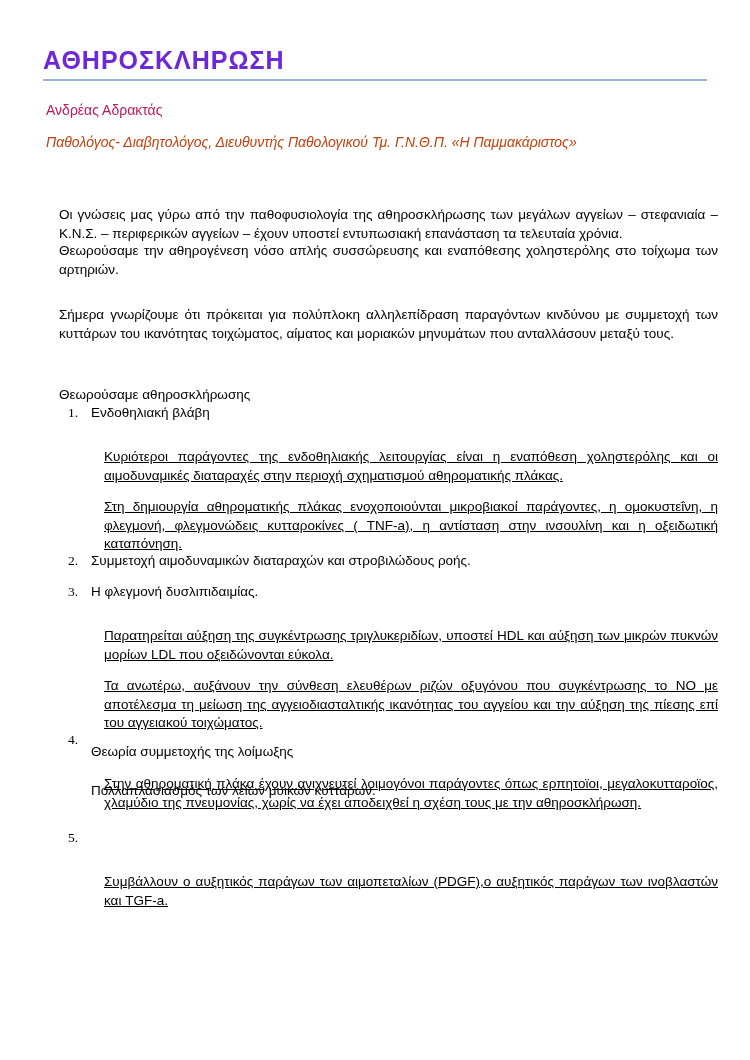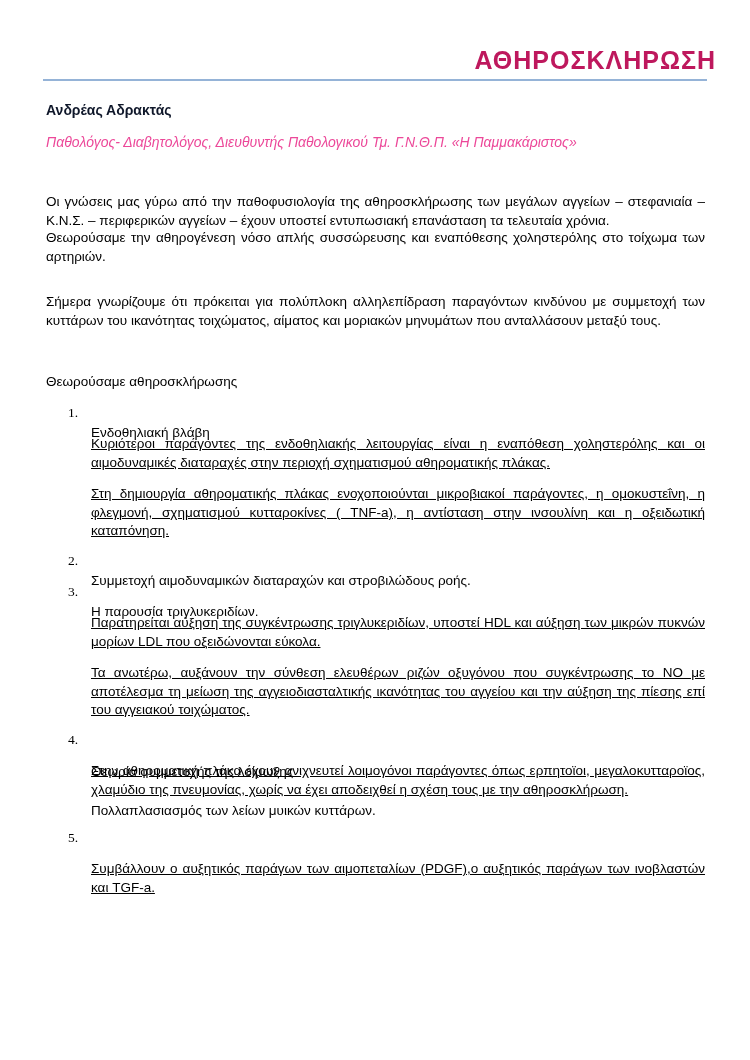--- a/index.html
+++ b/index.html
@@ -1,69 +1,69 @@
 <!DOCTYPE html>
 <html><head>
   <meta charset="utf-8">
   <style>
     html, body { margin: 0; padding: 0; background: #ffffff; }
     body {
       width: 750px; height: 1060px; position: relative; overflow: hidden;
       font-family: "Liberation Sans", sans-serif; color: #000;
     }
     .title {
-      position: absolute; left: 52px; top: 44px; width: 664px;
-      text-align: right; font-size: 25px; font-weight: bold;
-      color: #be185d; letter-spacing: 1px; margin: 0; line-height: 32px;
+      position: absolute; left: 43px; top: 44px; width: 664px;
+      text-align: left; font-size: 25px; font-weight: bold;
+      color: #6d28d9; letter-spacing: 1px; margin: 0; line-height: 32px;
     }
     .rule {
       position: absolute; left: 43px; top: 79px; width: 664px; height: 0;
       border-top: 2px solid #95B3D7;
     }
     .author {
-      position: absolute; left: 46px; top: 101px; font-size: 14px; font-weight: bold;
-      color: #0f172a; line-height: 18px;
+      position: absolute; left: 46px; top: 101px; font-size: 14px; font-weight: normal;
+      color: #be185d; line-height: 18px;
     }
     .affil {
       position: absolute; left: 46px; top: 133px; font-size: 14px; font-style: italic;
-      color: #ec4899; line-height: 18px;
+      color: #c2410c; line-height: 18px;
     }
     .p {
       position: absolute; font-size: 13.5px; line-height: 18.5px; text-align: justify;
-      text-align-last: left; margin: 0;
+      text-align-last: left; margin: 13px;
     }
     .intro { left: 46px; width: 659px; }
     .num { position: absolute; font-size: 13.5px; line-height: 18.5px; font-family: "Liberation Serif", serif; }
-    .item-title { position: absolute; left: 91px; font-size: 13.5px; line-height: 18.5px; margin-top: 20px; }
+    .item-title { position: absolute; left: 91px; font-size: 13.5px; line-height: 18.5px; }
     .sub { left: 91px; width: 614px; text-decoration: underline; }
   </style>
 </head>
 <body>
 
 <h1 class="title">ΑΘΗΡΟΣΚΛΗΡΩΣΗ</h1>
 <div class="rule"></div>
 <div class="author">Ανδρέας Αδρακτάς</div>
 <div class="affil">Παθολόγος- Διαβητολόγος, Διευθυντής Παθολογικού Τμ. Γ.Ν.Θ.Π. «Η Παμμακάριστος»</div>
 
 <p class="p intro" style="top:193px">Οι γνώσεις μας γύρω από την παθοφυσιολογία της αθηροσκλήρωσης των μεγάλων αγγείων – στεφανιαία – Κ.Ν.Σ. – περιφερικών αγγείων – έχουν υποστεί εντυπωσιακή επανάσταση τα τελευταία χρόνια.</p>
 <p class="p intro" style="top:229px">Θεωρούσαμε την αθηρογένεση νόσο απλής συσσώρευσης και εναπόθεσης χοληστερόλης στο τοίχωμα των αρτηριών.</p>
 <p class="p intro" style="top:293px">Σήμερα γνωρίζουμε ότι πρόκειται για πολύπλοκη αλληλεπίδραση παραγόντων κινδύνου με συμμετοχή των κυττάρων του ικανότητας τοιχώματος, αίματος και μοριακών μηνυμάτων που ανταλλάσουν μεταξύ τους.</p>
 
 <div class="p" style="left:46px; top:373px">Θεωρούσαμε αθηροσκλήρωσης</div>
 
 <div class="num" style="left:68px; top:404px">1.</div>
 <div class="item-title" style="top:404px">Ενδοθηλιακή βλάβη</div>
 <p class="p sub" style="top:435px">Κυριότεροι παράγοντες της ενδοθηλιακής λειτουργίας είναι η εναπόθεση χοληστερόλης και οι αιμοδυναμικές διαταραχές στην περιοχή σχηματισμού αθηροματικής πλάκας.</p>
-<p class="p sub" style="top:485px">Στη δημιουργία αθηροματικής πλάκας ενοχοποιούνται μικροβιακοί παράγοντες,  η ομοκυστεΐνη, η φλεγμονή, σχηματισμού κυτταροκίνες ( TNF-a),  η αντίσταση στην ινσουλίνη και η οξειδωτική καταπόνηση.</p>
+<p class="p sub" style="top:485px">Στη δημιουργία αθηροματικής πλάκας ενοχοποιούνται μικροβιακοί παράγοντες,  η ομοκυστεΐνη, η φλεγμονή, φλεγμονώδεις κυτταροκίνες ( TNF-a),  η αντίσταση στην ινσουλίνη και η οξειδωτική καταπόνηση.</p>
 
 <div class="num" style="left:68px; top:552px">2.</div>
 <div class="item-title" style="top:552px">Συμμετοχή αιμοδυναμικών διαταραχών και στροβιλώδους ροής.</div>
 
 <div class="num" style="left:68px; top:583px">3.</div>
-<div class="item-title" style="top:583px">Η παρουσία τριγλυκεριδίων.</div>
+<div class="item-title" style="top:583px">Η φλεγμονή δυσλιπιδαιμίας.</div>
 <p class="p sub" style="top:614px">Παρατηρείται αύξηση της συγκέντρωσης τριγλυκεριδίων, υποστεί HDL και αύξηση των μικρών πυκνών μορίων LDL που οξειδώνονται εύκολα.</p>
 <p class="p sub" style="top:664px">Τα ανωτέρω, αυξάνουν την σύνθεση ελευθέρων ριζών οξυγόνου που συγκέντρωσης το NO με αποτέλεσμα τη μείωση της αγγειοδιασταλτικής ικανότητας του αγγείου και την αύξηση της πίεσης επί του αγγειακού τοιχώματος.</p>
 
 <div class="num" style="left:68px; top:731px">4.</div>
 <div class="item-title" style="top:743px">Θεωρία συμμετοχής της λοίμωξης</div>
 <p class="p sub" style="top:762px">Στην αθηροματική πλάκα έχουν ανιχνευτεί λοιμογόνοι παράγοντες όπως ερπητοϊοι, μεγαλοκυτταροϊος, χλαμύδιο της πνευμονίας, χωρίς να έχει αποδειχθεί η σχέση τους με την αθηροσκλήρωση.</p>
 
 <div class="num" style="left:68px; top:829px">5.</div>
 <div class="item-title" style="top:782px">Πολλαπλασιασμός των λείων μυικών κυττάρων.</div>
 <p class="p sub" style="top:860px">Συμβάλλουν ο αυξητικός παράγων των αιμοπεταλίων (PDGF),ο αυξητικός παράγων των ινοβλαστών και TGF-a.</p>

